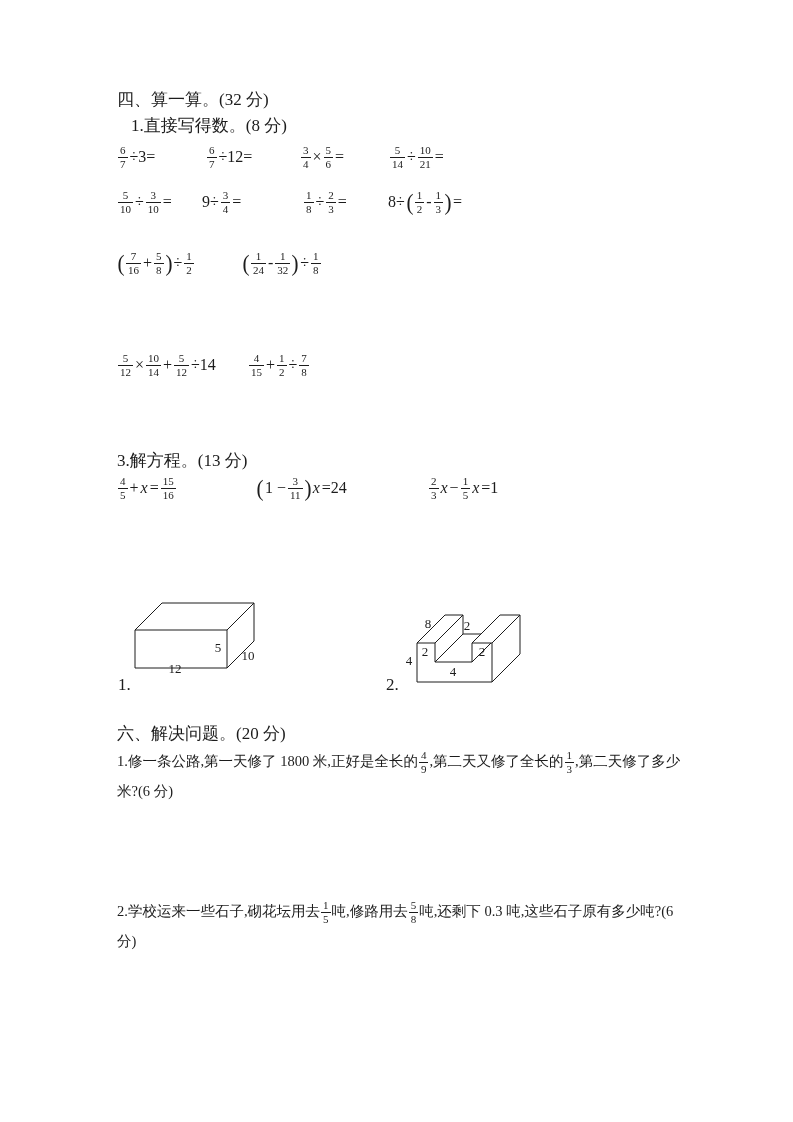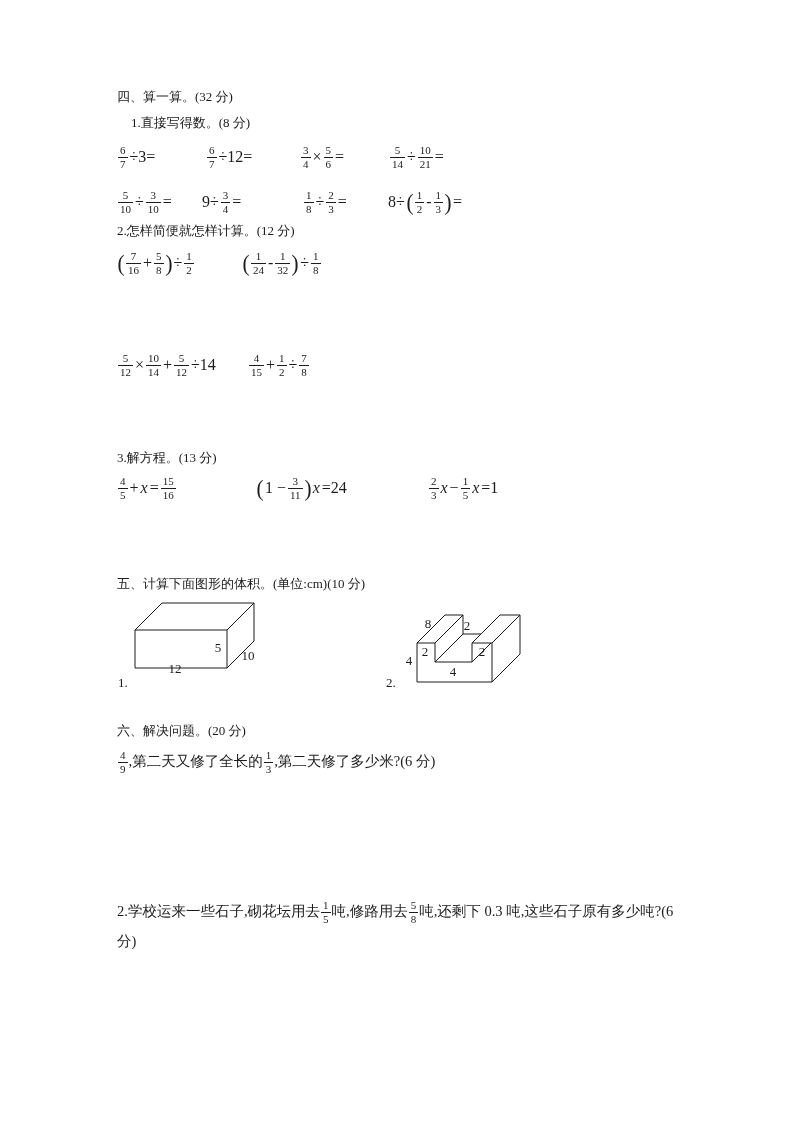--- a/index.html
+++ b/index.html
@@ -2,21 +2,21 @@
 <html><head>
 <meta charset="utf-8">
 <style>
   * { margin:0; padding:0; box-sizing:border-box; }
   html, body { background:#ffffff; }
   .page {
     position:relative; width:793px; height:1122px; background:#ffffff;
     color:#1c1c1c; font-family:"Liberation Serif","DejaVu Serif",serif;
     overflow:hidden;
   }
-  .line { position:absolute; font-size:13px; white-space:nowrap; }
+  .line { position:absolute; font-size:17px; white-space:nowrap; }
   .expr {
     position:absolute; display:flex; align-items:center;
     font-size:16px; height:30px; white-space:nowrap;
   }
   .expr .mtext { padding:0 1px; }
   .frac {
     display:inline-block; text-align:center; font-size:11px;
     line-height:1.15; vertical-align:-0.62em; margin:0 1px;
   }
   .frac .fnum { display:block; border-bottom:1px solid #1c1c1c; padding:0 2px; }
@@ -119,21 +119,20 @@
       </span>
       <span class="mtext">-</span>
       <span class="frac">
         <span class="fnum">1</span>
         <span class="fden">3</span>
       </span>
       <span class="bigp">)</span>
       <span class="mtext">=</span>
     </div>
 
-  <div class="line" style="left:117px;top:222px">2.怎样简便就怎样计算。(12 分)</div>
   <div class="expr" style="left:117px;top:248px">
       <span class="bigp">(</span>
       <span class="frac">
         <span class="fnum">7</span>
         <span class="fden">16</span>
       </span>
       <span class="mtext">+</span>
       <span class="frac">
         <span class="fnum">5</span>
         <span class="fden">8</span>
@@ -230,21 +229,20 @@
       <span class="mvar">x</span>
       <span class="mtext">−</span>
       <span class="frac">
         <span class="fnum">1</span>
         <span class="fden">5</span>
       </span>
       <span class="mvar">x</span>
       <span class="mtext">=1</span>
     </div>
 
-  <div class="line" style="left:117px;top:575px">五、计算下面图形的体积。(单位:cm)(10 分)</div>
 
   <svg class="fig" style="left:118px;top:594px" width="140" height="85" viewBox="0 0 140 85">
     <path d="M17,36 H109 V74 H17 Z"></path>
     <path d="M17,36 L44,9 L136,9 L109,36"></path>
     <path d="M109,36 L136,9 L136,47 L109,74"></path>
     <text x="100" y="58">5</text>
     <text x="130" y="66">10</text>
     <text x="57" y="79">12</text>
   </svg>
   <div class="line" style="left:118px;top:675px">1.</div>
@@ -258,16 +256,16 @@
     <text x="33" y="30">8</text>
     <text x="72" y="32">2</text>
     <text x="30" y="58">2</text>
     <text x="87" y="58">2</text>
     <text x="14" y="67">4</text>
     <text x="58" y="78">4</text>
   </svg>
   <div class="line" style="left:386px;top:675px">2.</div>
 
   <div class="line" style="left:117px;top:722px">六、解决问题。(20 分)</div>
-  <div class="para" style="left:117px;top:746px"><span class="frac"><span class="fnum">4</span><span class="fden">9</span></span><span class="mtext">,第二天又修了全长的</span><span class="frac"><span class="fnum">1</span><span class="fden">3</span></span><span class="mtext">,第二天修了多少米?(6 分)</span></div>
+  <div class="para" style="left:117px;top:746px"><span class="mtext">1.修一条公路,第一天修了 1800 米,正好是全长的</span><span class="frac"><span class="fnum">4</span><span class="fden">9</span></span><span class="mtext">,第二天又修了全长的</span><span class="frac"><span class="fnum">1</span><span class="fden">3</span></span><span class="mtext">,第二天修了多少米?(6 分)</span></div>
   <div class="para" style="left:117px;top:896px"><span class="mtext">2.学校运来一些石子,砌花坛用去</span><span class="frac"><span class="fnum">1</span><span class="fden">5</span></span><span class="mtext">吨,修路用去</span><span class="frac"><span class="fnum">5</span><span class="fden">8</span></span><span class="mtext">吨,还剩下 0.3 吨,这些石子原有多少吨?(6 分)</span></div>
 
 </div>
 
 </body></html>

